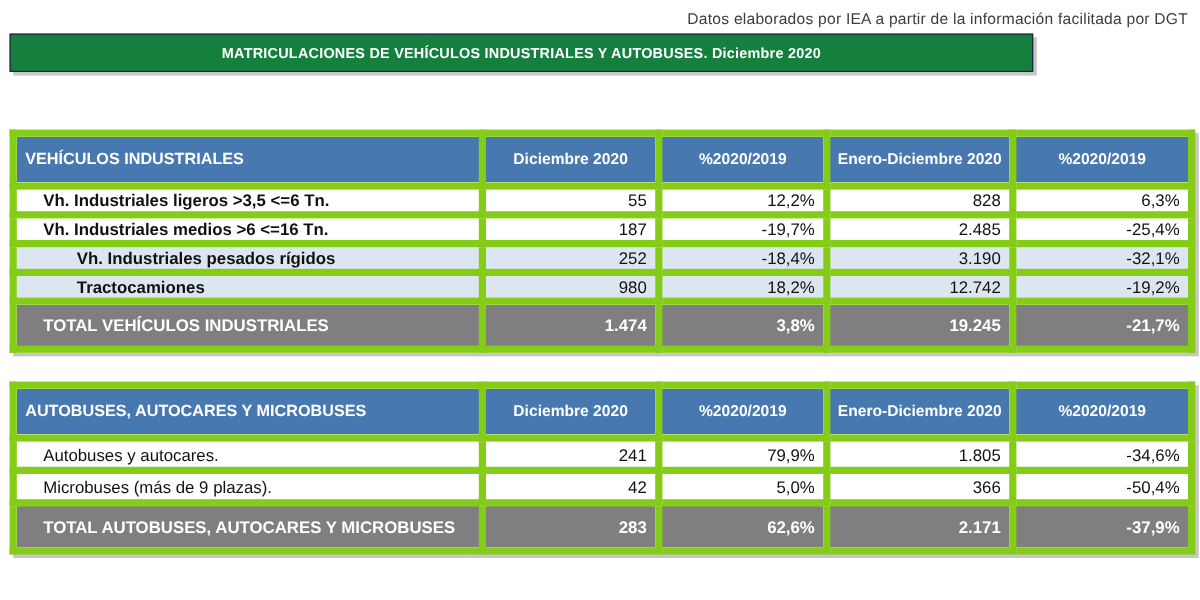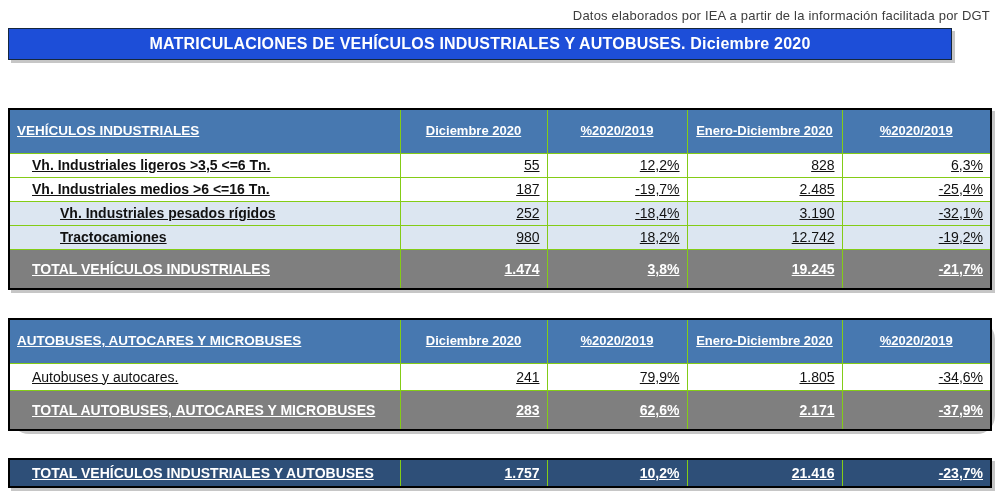--- a/index.html
+++ b/index.html
@@ -9,46 +9,46 @@
     width:1000px; height:500px;
     background:#ffffff;
     font-family:"Liberation Sans", sans-serif;
     overflow:hidden;
   }
   .attribution {
     position:absolute; top:8px; right:10px;
     font-size:13px; color:#3d3d3d; letter-spacing:0.2px;
   }
   .banner {
-    position:absolute; top:28px; left:8px; width:944px; height:32px;
-    background:#1d4ed8; border:1px solid #16273d;
-    color:#ffffff; font-weight:bold; font-size:16px;
+    position:absolute; top:28px; left:8px; width:853px; height:32px;
+    background:#15803d; border:1px solid #16273d;
+    color:#ffffff; font-weight:bold; font-size:12px;
     display:flex; align-items:center; justify-content:center;
     box-shadow:3px 3px 0 #c6c6c6;
     letter-spacing:0.2px;
   }
   table.data-table {
     position:absolute; left:8px;
     width:982px; table-layout:fixed;
     border-collapse:collapse;
     border:2px solid #000;
     box-shadow:3px 3px 0 #c6c6c6;
     font-size:14px; color:#111;
   }
   .t1 { top:108px; }
-  .t2 { top:318px;border-radius:18px; }
+  .t2 { top:318px; }
   .t3 { top:458px; }
   col.c0 { width:391px; }
   col.c1 { width:147px; }
   col.c2 { width:140px; }
   col.c3 { width:155px; }
   col.c4 { width:149px; }
   .data-table th, .data-table td {
-    border:1px solid #84cc16;
-    overflow:hidden; white-space:nowrap;text-decoration:underline;
+    border:6px solid #84cc16;
+    overflow:hidden; white-space:nowrap;
   }
   tr.head-row th {
     background:#4778B0; color:#ffffff; font-weight:bold;
     font-size:13px; height:44px; text-align:center;
     white-space:normal; line-height:1.25; padding:2px 4px;
   }
   tr.head-row th.th-title {
     text-align:left; padding-left:7px; font-size:13.5px;
   }
   tr.body-row td { height:24px; background:#ffffff; }
@@ -151,42 +151,31 @@
       </tr>
     </thead>
     <tbody>
       <tr class="body-row">
         <td class="lbl">Autobuses y autocares.</td>
         <td class="num">241</td>
         <td class="num">79,9%</td>
         <td class="num">1.805</td>
         <td class="num">-34,6%</td>
       </tr>
+      <tr class="body-row">
+        <td class="lbl">Microbuses (más de 9 plazas).</td>
+        <td class="num">42</td>
+        <td class="num">5,0%</td>
+        <td class="num">366</td>
+        <td class="num">-50,4%</td>
+      </tr>
       <tr class="total-row">
         <td class="lbl">TOTAL AUTOBUSES, AUTOCARES Y MICROBUSES</td>
         <td class="num">283</td>
         <td class="num">62,6%</td>
         <td class="num">2.171</td>
         <td class="num">-37,9%</td>
       </tr>
     </tbody>
   </table>
 
-  <table class="data-table t3">
-    <colgroup>
-        <col class="c0">
-        <col class="c1">
-        <col class="c2">
-        <col class="c3">
-        <col class="c4">
-      </colgroup>
-    <tbody>
-      <tr class="grand-row">
-        <td class="lbl">TOTAL VEHÍCULOS INDUSTRIALES Y AUTOBUSES</td>
-        <td class="num">1.757</td>
-        <td class="num">10,2%</td>
-        <td class="num">21.416</td>
-        <td class="num">-23,7%</td>
-      </tr>
-    </tbody>
-  </table>
 
 </div>
 
 </body></html>

